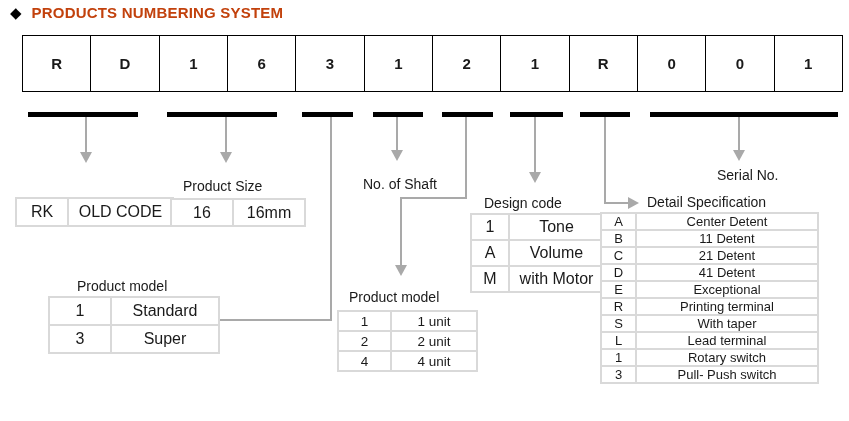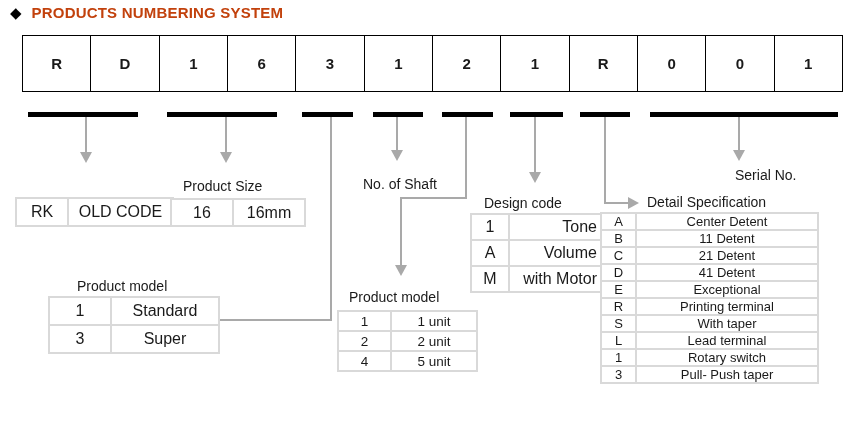--- a/index.html
+++ b/index.html
@@ -25,21 +25,21 @@
   .ah-right{position:absolute;width:0;height:0;border-top:6px solid transparent;border-bottom:6px solid transparent;border-left:11px solid var(--connector,#a9a9a9);}
   
   .lbl{position:absolute;font-size:14px;white-space:nowrap;}
   
   .tbl{position:absolute;border-collapse:collapse;background:#fff;}
   .tbl td{border:2px solid var(--table_border,#d9d9d9);text-align:center;font-size:16px;padding:0 6px;white-space:nowrap;}
   .t-rotary td{height:26px;} .t-rotary .c0{width:38px;} .t-rotary .c1{width:91px;}
   .t-size td{height:25px;border-radius:8px;}   .t-size .c0{width:48px;}  .t-size .c1{width:58px;}
   .t-pml td{height:26px;}    .t-pml .c0{width:48px;}   .t-pml .c1{width:94px;}
   .t-pmr td{height:18px;font-size:13.5px;} .t-pmr .c0{width:39px;} .t-pmr .c1{width:72px;}
-  .t-design td{height:24px;} .t-design .c0{width:24px;} .t-design .c1{width:81px;text-align:right;}
+  .t-design td{height:24px;} .t-design .c0{width:24px;} .t-design .c1{width:81px;}
   .t-detail td{height:15px;font-size:13px;} .t-detail .c0{width:21px;} .t-detail .c1{width:168px;}
 </style>
 </head>
 <body>
 
 <div class="stage">
 
   <div class="title-row">
     <span class="diamond">◆</span>
     <span class="title">PRODUCTS NUMBERING SYSTEM</span>
@@ -97,21 +97,21 @@
   <div class="vline" style="left:738px;top:117px;height:34px;"></div>
   <div class="ah-down" style="left:733px;top:150px;"></div>
 
   <div class="lbl" style="left:42px;top:175px;margin-top:20px;">Rotary type</div>
   <div class="lbl" style="left:183px;top:178px;">Product Size</div>
   <div class="lbl" style="left:363px;top:176px;">No. of Shaft</div>
   <div class="lbl" style="left:77px;top:278px;">Product model</div>
   <div class="lbl" style="left:349px;top:289px;">Product model</div>
   <div class="lbl" style="left:484px;top:195px;">Design code</div>
   <div class="lbl" style="left:647px;top:194px;">Detail Specification</div>
-  <div class="lbl" style="left:735px;top:167px;text-align:center;">Serial No.</div>
+  <div class="lbl" style="left:717px;top:167px;text-align:center;">Serial No.</div>
 
   <table class="tbl t-rotary" style="left:15px;top:197px;">
     <tbody>
         <tr>
       <td class="c0">RK</td>
       <td class="c1">OLD CODE</td>
     </tr>
   </tbody>
     </table>
 
@@ -142,21 +142,21 @@
         <tr>
       <td class="c0">1</td>
       <td class="c1">1 unit</td>
     </tr>
     <tr>
       <td class="c0">2</td>
       <td class="c1">2 unit</td>
     </tr>
     <tr>
       <td class="c0">4</td>
-      <td class="c1">5 unit</td>
+      <td class="c1">4 unit</td>
     </tr>
   </tbody>
     </table>
 
   <table class="tbl t-design" style="left:470px;top:213px;">
     <tbody>
         <tr>
       <td class="c0">1</td>
       <td class="c1">Tone</td>
     </tr>
@@ -204,18 +204,18 @@
     <tr>
       <td class="c0">L</td>
       <td class="c1">Lead terminal</td>
     </tr>
     <tr>
       <td class="c0">1</td>
       <td class="c1">Rotary switch</td>
     </tr>
     <tr>
       <td class="c0">3</td>
-      <td class="c1">Pull- Push taper</td>
+      <td class="c1">Pull- Push switch</td>
     </tr>
   </tbody>
     </table>
 
 </div>
 
 </body></html>

